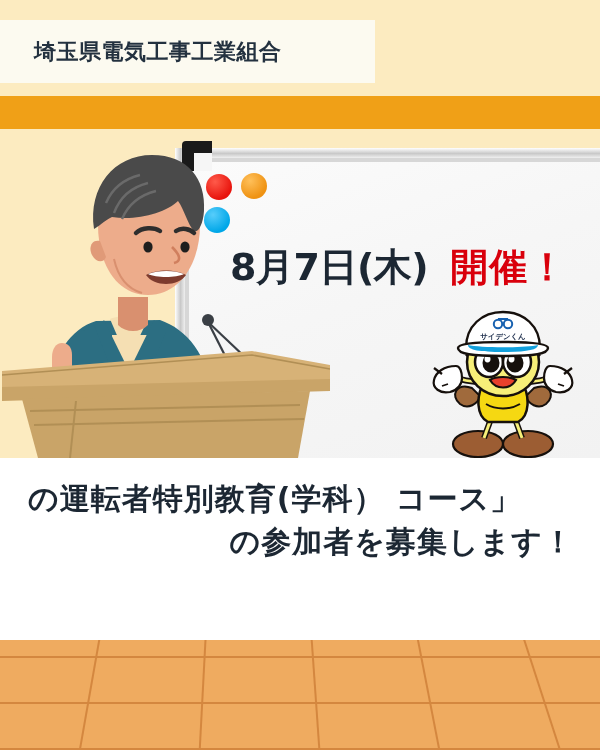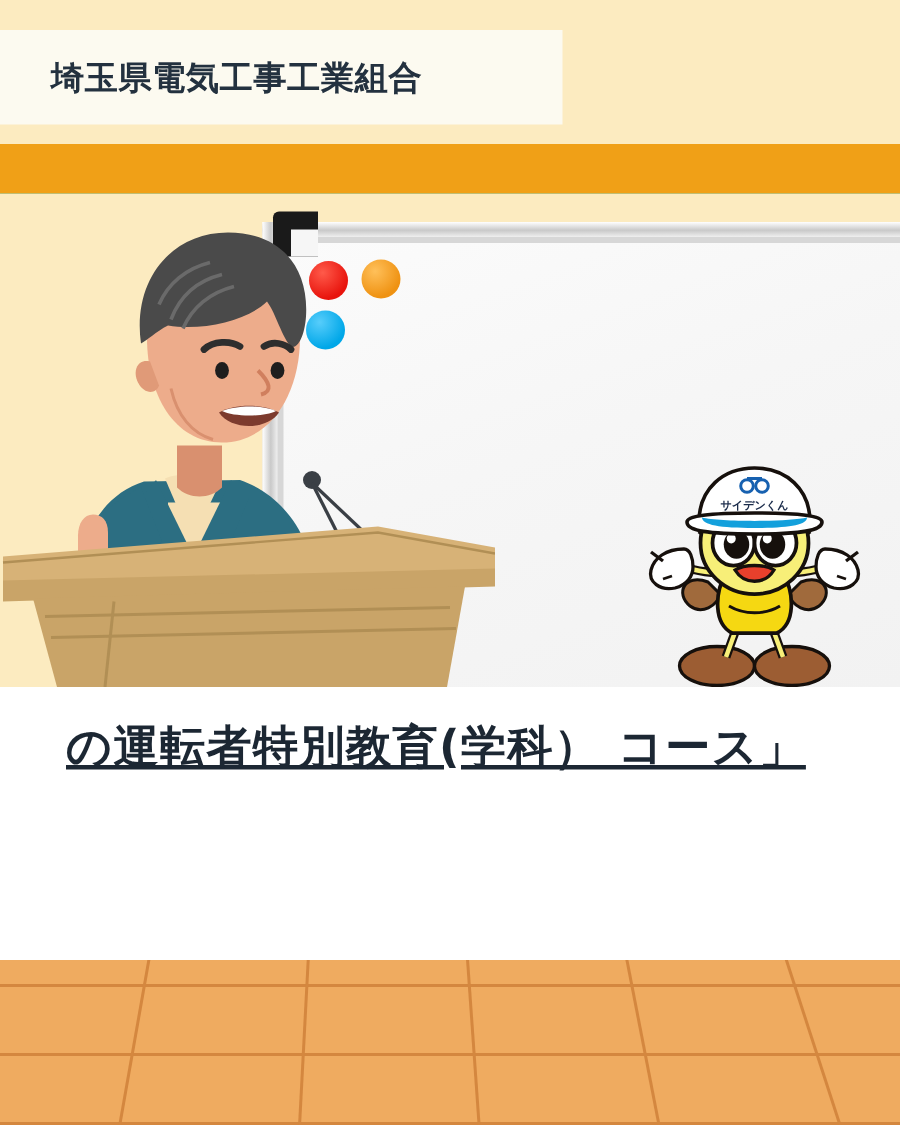--- a/index.html
+++ b/index.html
@@ -146,21 +146,21 @@
   }
   .hl-line {
     font-size: 30px;
     font-weight: 700;
     color: #1c2733;
     line-height: 1.42;
     letter-spacing: 1px;
     white-space: nowrap;
   }
   .hl-1 { padding-left: 28px; text-align: left; }
-  .hl-2 { padding-left: 44px; text-align: left; text-decoration: underline; }
+  .hl-2 { padding-left: 28px; text-align: left; }
   .hl-3 { padding-right: 26px; text-align: right; }
 
   
   .floor {
     position: absolute;
     left: 0; top: 640px;
     width: 600px; height: 110px;
     background: #efab60;
     overflow: hidden;
   }
@@ -193,20 +193,24 @@
 
     <div class="wb-frame">
       <div class="wb-surface"></div>
     </div>
     <div class="wb-corner"></div>
 
     <div class="magnet red"></div>
     <div class="magnet orng"></div>
     <div class="magnet blue"></div>
 
+    <div class="wb-text">
+      <span class="date-text">8月7日(木)</span>
+      <span class="kaisai-text">開催！</span>
+    </div>
 
     <svg class="presenter" viewBox="0 0 330 329">
 
       <g>
         <circle cx="208" cy="191" r="6" fill="#3a3f45"></circle>
         <path d="M208 193 L282 263" stroke="#3a3f45" stroke-width="2.2" fill="none"></path>
         <path d="M208 193 L246 268" stroke="#3a3f45" stroke-width="2.2" fill="none"></path>
       </g>
 
       <g>
@@ -339,20 +343,21 @@
           <circle cx="80" cy="20" r="4.2" fill="none" stroke="#1761b0" stroke-width="2"></circle>
           <path d="M70 15 L80 15" stroke="#1761b0" stroke-width="2"></path>
         </g>
         <text x="75" y="35" font-size="7.4" font-weight="700" fill="#1a2b4a" text-anchor="middle" font-family="'DejaVu Sans', sans-serif">サイデンくん</text>
       </g>
     </svg>
   </div>
 
   <div class="headline">
     <div class="hl-line hl-2">の運転者特別教育(学科） コース」</div>
+    <div class="hl-line hl-3">の参加者を募集します！</div>
   </div>
 
   <div class="floor">
     <div class="floor-line-h" style="top:16px"></div>
     <div class="floor-line-h" style="top:62px"></div>
     <div class="floor-line-h" style="top:108px"></div>
     <div class="floor-line-v" style="left:100px; transform: rotate(10deg);"></div>
     <div class="floor-line-v" style="left:205px; transform: rotate(3deg);"></div>
     <div class="floor-line-v" style="left:310px; transform: rotate(-4deg);"></div>
     <div class="floor-line-v" style="left:415px; transform: rotate(-11deg);"></div>

